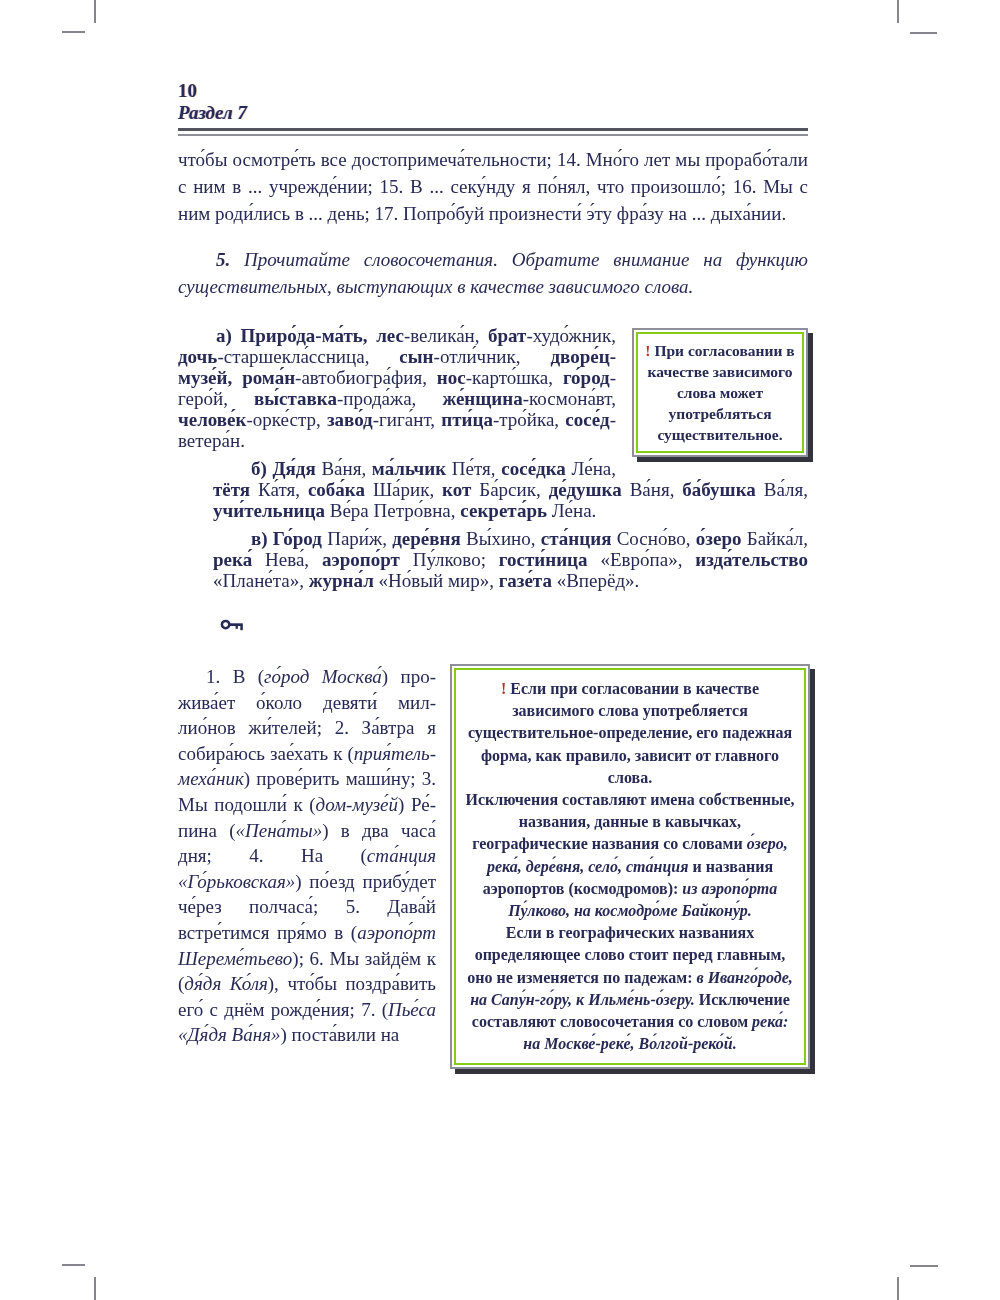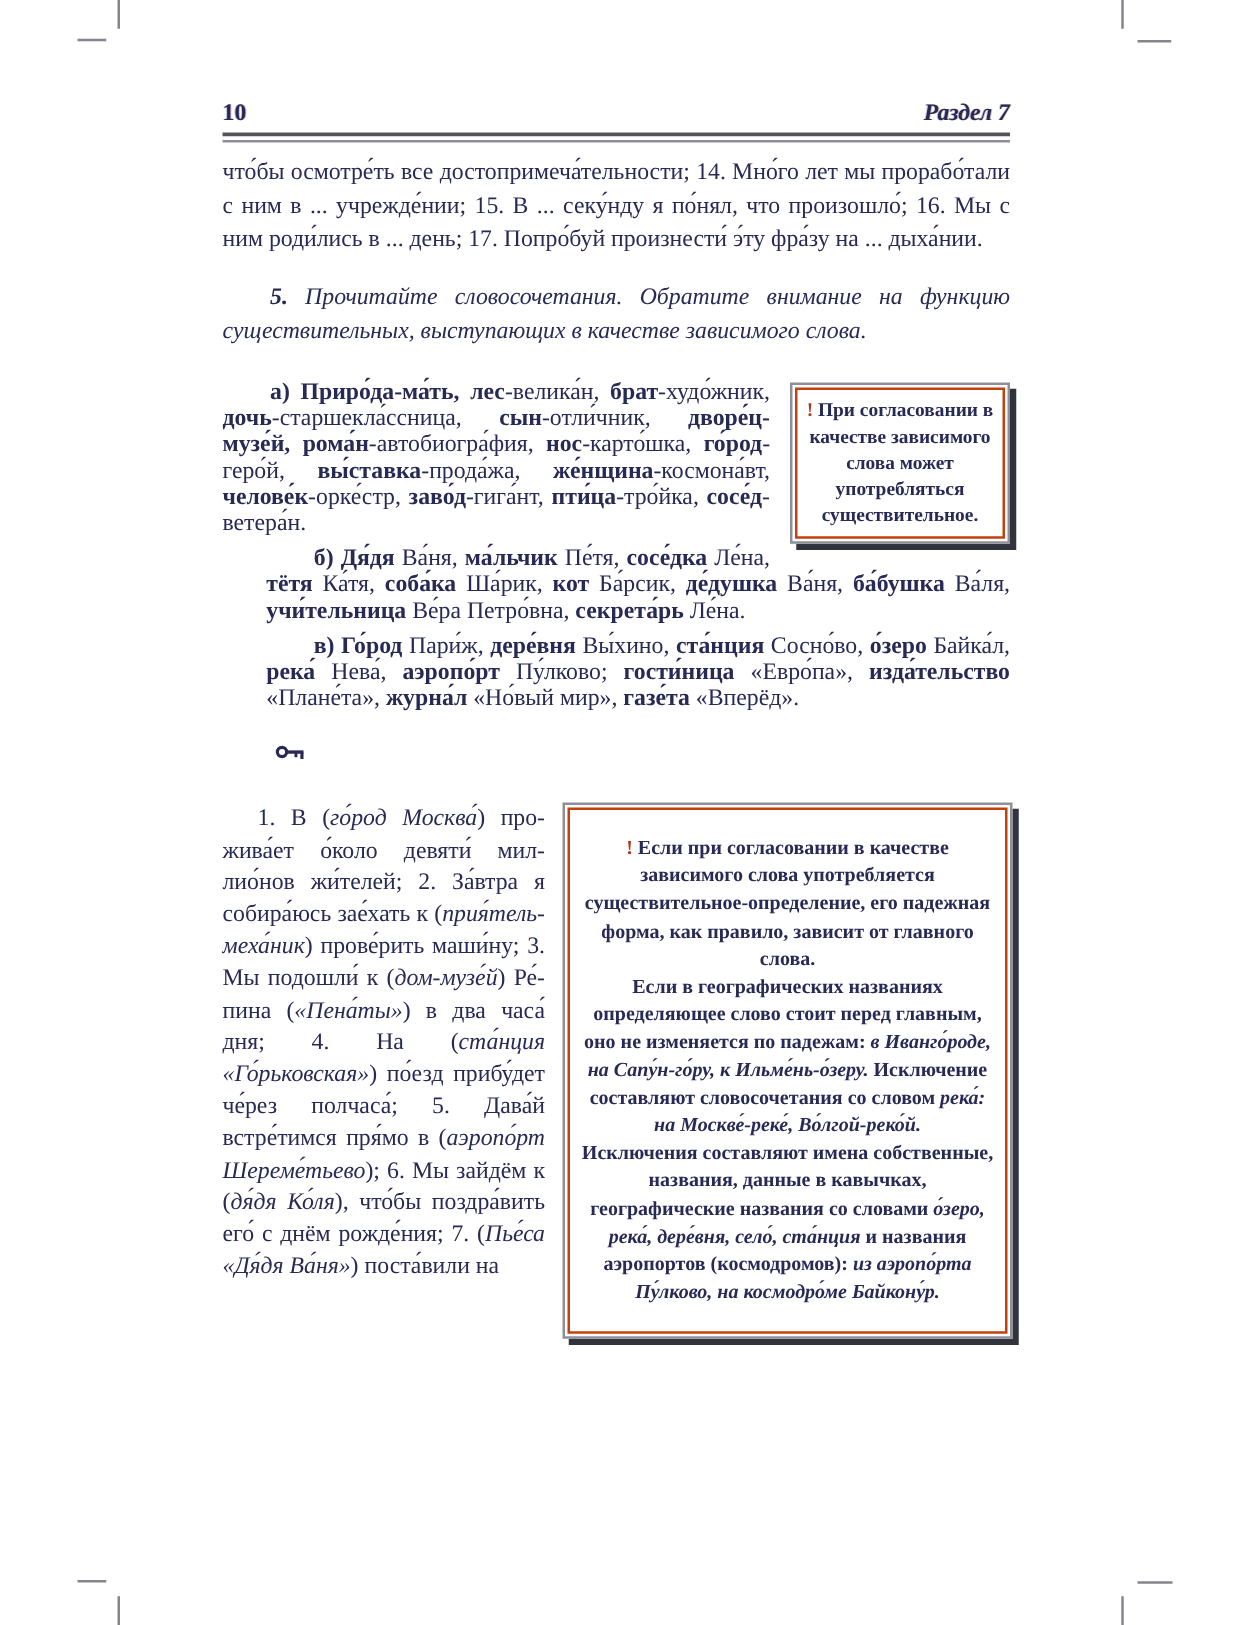--- a/index.html
+++ b/index.html
@@ -7,45 +7,45 @@
     position:relative;width:1000px;height:1300px;background:#ffffff;
     font-family:"Liberation Serif","DejaVu Serif",serif;
     color:#262a55;overflow:hidden;
   }
   
   .crop{position:absolute;background:#85858d;}
   
   .content{position:absolute;left:178px;top:80px;width:630px;}
   .hdr{display:flex;justify-content:space-between;align-items:baseline;
        font-size:19px;font-weight:bold;
-       text-shadow:0.8px 0 0 rgba(186,84,30,.35),-0.8px 0 0 rgba(45,70,190,.3);}
+       text-shadow:0.8px 0 0 rgba(186,84,30,.35),-0.8px 0 0 rgba(45,70,190,.3);flex-direction:column;}
   .hdr .section{font-style:italic;}
   .rule{margin-top:4px;border-top:3px solid #54545e;height:3px;border-bottom:2px solid #8f8f99;}
   
   .para{margin:0;font-size:19px;line-height:21px;text-align:justify;text-indent:38px;
         hyphens:manual;-webkit-hyphens:manual;}
   .intro{margin-top:10px;text-indent:0;line-height:27px;}
   .exhead{font-style:italic;margin-top:19px;margin-bottom:25px;line-height:27px;}
   .b{font-weight:bold;}
   .i{font-style:italic;}
   .bi{font-weight:bold;font-style:italic;}
   .r{color:#b5321e;font-weight:bold;}
   
   .note{background:#fff;border:2px solid #8f8f99;box-shadow:5px 5px 0 #33333d;padding:2px;}
-  .note-inner{border:2px solid #c2410c;padding:6px 7px;text-align:center;font-weight:bold;}
+  .note-inner{border:2px solid #84cc16;padding:6px 7px;text-align:center;font-weight:bold;}
   .note-para{text-indent:0;margin:0;}
   .note1{float:right;width:168px;margin:3px 0 8px 16px;}
   .note1 .note-inner{font-size:15.5px;line-height:21px;}
   .ex5-body{margin-top:25px;}
   .ex5-item{margin-top:7px;margin-left:35px;}
   
   .ex6-row{display:flex;gap:14px;margin-top:27px;align-items:flex-start;}
   .ex6-left{flex:none;width:258px;text-indent:28px;line-height:25.6px;}
   .note2{flex:none;width:352px;}
-  .note2 .note-inner{font-size:16px;line-height:22.2px;padding:20px 6px;}
+  .note2 .note-inner{font-size:16px;line-height:22.2px;padding:8px 6px;}
   .key-icon{display:inline-block;vertical-align:-2px;margin-left:4px;}
 </style>
 </head>
 <body>
 
 <div class="page">
 
   <div class="crop" style="left:94px;top:0;width:2px;height:23px;"></div>
   <div class="crop" style="left:62px;top:31px;width:23px;height:2px;"></div>
   <div class="crop" style="left:897px;top:0;width:2px;height:23px;"></div>
@@ -84,20 +84,20 @@
           <rect x="9.2" y="6.3" width="13.6" height="2.7" fill="#262a55"></rect>
           <rect x="20.3" y="8" width="2.5" height="5.2" fill="#262a55"></rect>
           <rect x="15.6" y="8" width="2.3" height="3.8" fill="#262a55"></rect>
         </svg></p>
 
     <div class="ex6-row">
       <p class="para ex6-left"><span>1. В (</span><span class="i">го́род Москва́</span><span>) про­жива́ет о́коло девяти́ мил­лио́нов жи́телей; 2. За́втра я собира́юсь зае́хать к (</span><span class="i">прия́тель-меха́ник</span><span>) прове́­рить маши́ну; 3. Мы по­дошли́ к (</span><span class="i">дом-музе́й</span><span>) Ре́­пина (</span><span class="i">«Пена́ты»</span><span>) в два часа́ дня; 4. На (</span><span class="i">ста́нция «Го́рьковская»</span><span>) по́езд при­бу́дет че́рез полчаса́; 5. Да­ва́й встре́тимся пря́мо в (</span><span class="i">аэропо́рт Шереме́тьево</span><span>); 6. Мы зайдём к (</span><span class="i">дя́дя Ко́ля</span><span>), что́бы поздра́вить его́ с днём рожде́ния; 7. (</span><span class="i">Пье́са «Дя́дя Ва́ня»</span><span>) поста́вили на</span></p>
       <aside class="note note2">
         <div class="note-inner">
           <p class="note-para"><span class="r">! </span><span>Если при согласовании в качестве зависимого слова употребляется существительное-определение, его падежная форма, как правило, зависит от главного слова.</span></p>
+          <p class="note-para"><span>Исключения составляют имена собственные, названия, данные в кавычках, географические названия со словами </span><span class="i">о́зеро, река́, дере́вня, село́, ста́нция</span><span> и названия аэропортов (космодромов): </span><span class="i">из аэропо́рта Пу́лково, на космодро́ме Байкону́р.</span></p>
           <p class="note-para"><span>Если в географических названиях определяющее слово стоит перед главным, оно не изменяется по падежам: </span><span class="i">в Иванго́роде, на Сапу́н-го́ру, к Ильме́нь-о́зеру.</span><span> Исключение состав­ляют словосочетания со словом </span><span class="i">река́:</span><span> </span><span class="i">на Москве́-реке́, Во́лгой-реко́й.</span></p>
-          <p class="note-para"><span>Исключения составляют имена собственные, названия, данные в кавычках, географические названия со словами </span><span class="i">о́зеро, река́, дере́вня, село́, ста́нция</span><span> и названия аэропортов (космодромов): </span><span class="i">из аэропо́рта Пу́лково, на космодро́ме Байкону́р.</span></p>
         </div>
       </aside>
     </div>
 
   </div>
 </div>
 
 </body></html>

